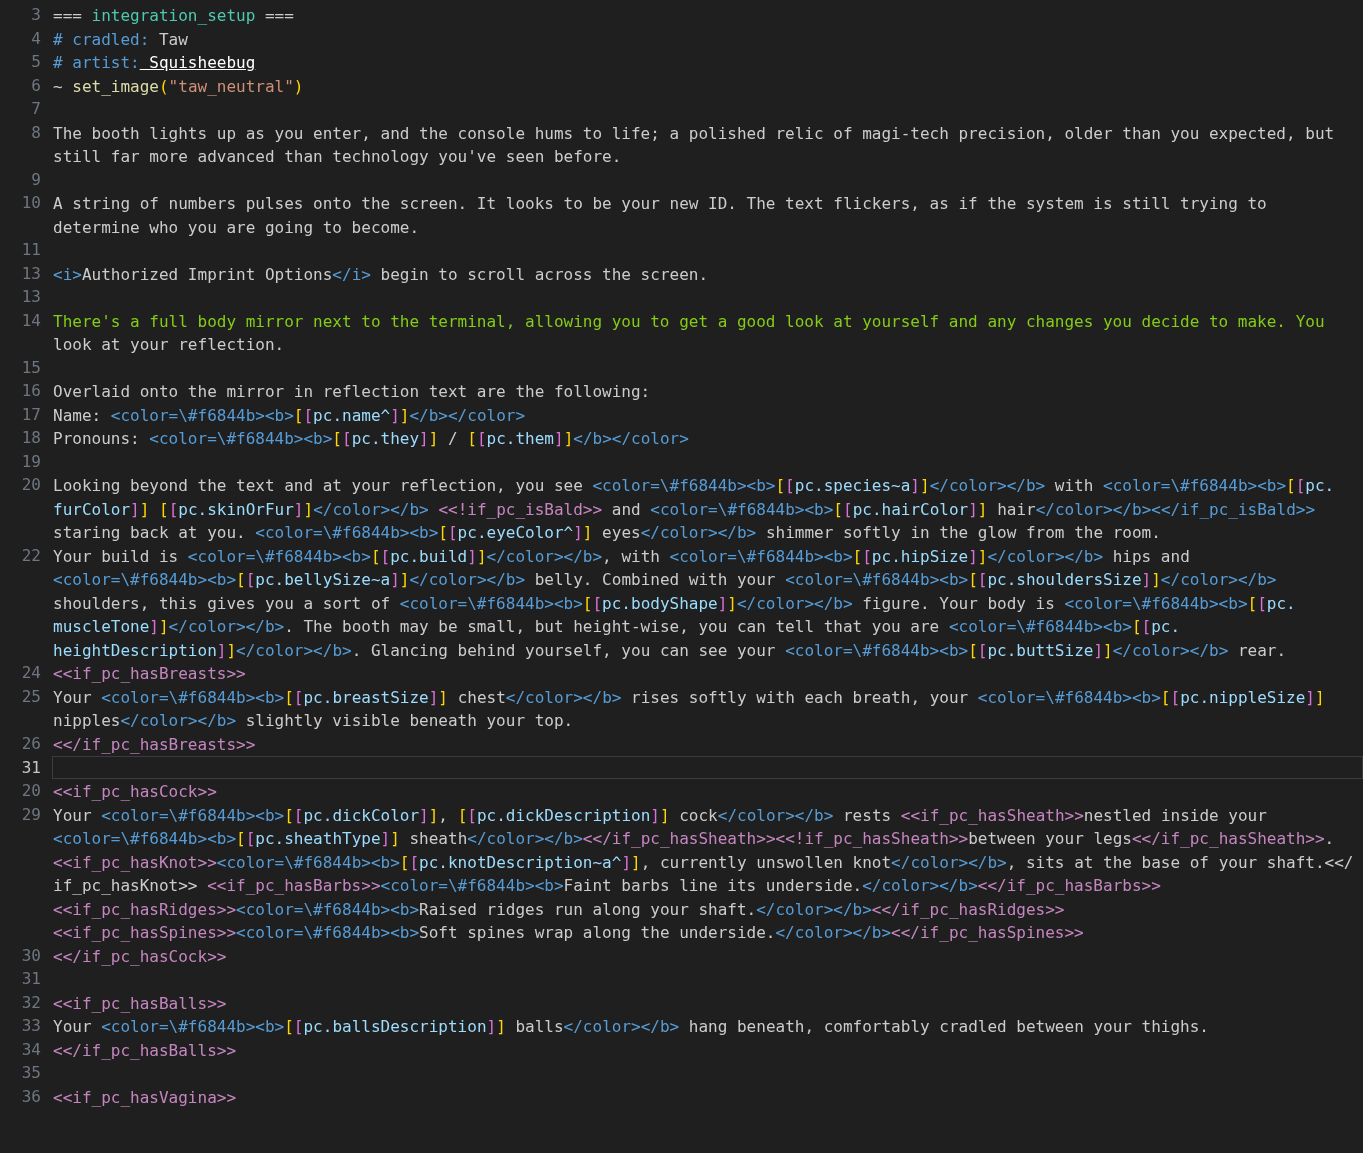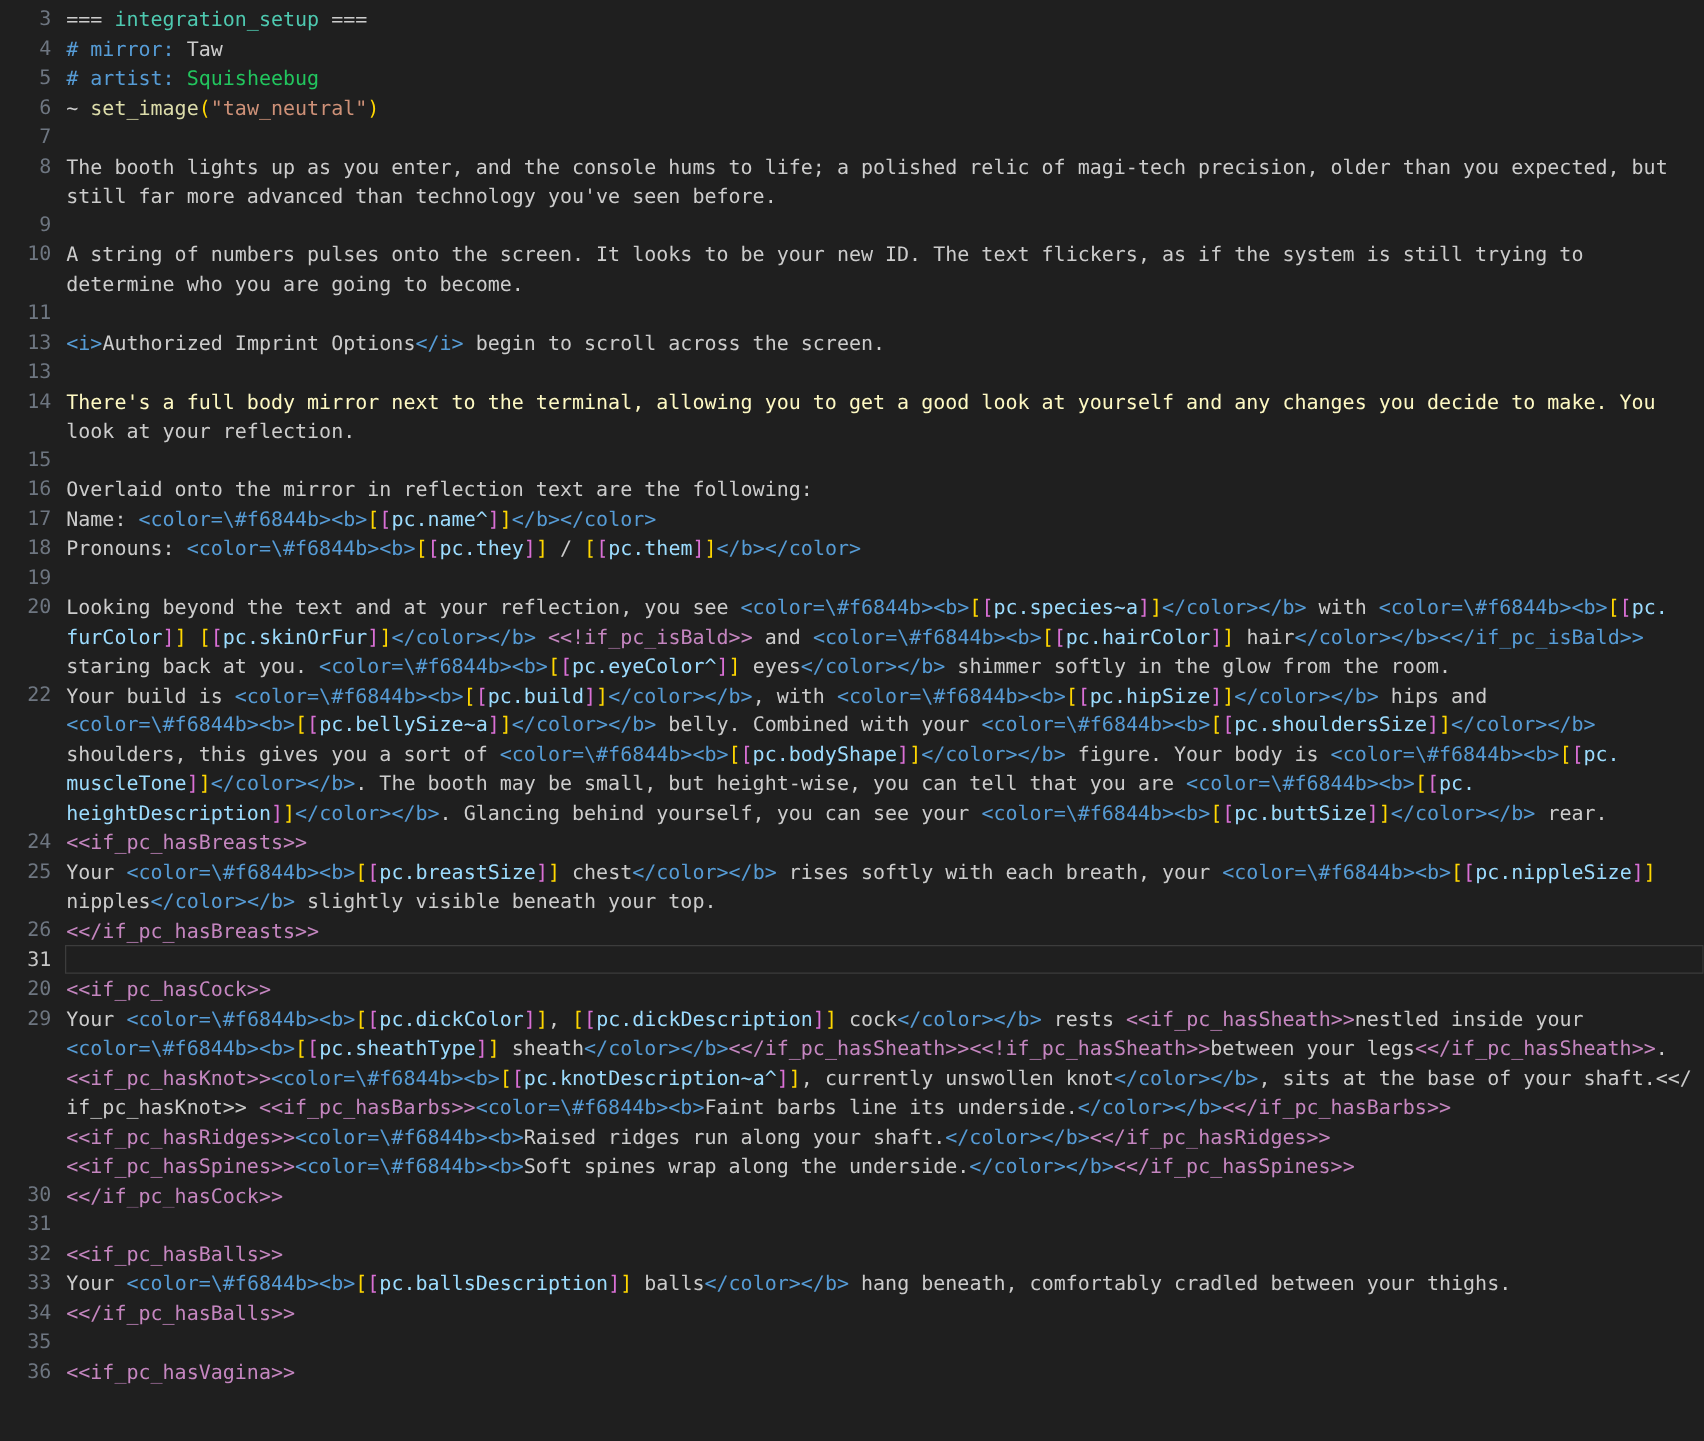--- a/index.html
+++ b/index.html
@@ -28,33 +28,33 @@
   }
   .row.current .code{border:1px solid #3c3c3c;}
   .row.current .gutter{color:#c6c6c6;}
 </style>
 </head>
 <body>
 
 <div class="editor">
   <div>
       <div class="row"><div class="gutter">3</div><div class="code"><span style="color: rgb(204, 204, 204);">=== </span><span style="color: rgb(78, 201, 176);">integration_setup</span><span style="color: rgb(204, 204, 204);"> ===</span></div></div>
-      <div class="row"><div class="gutter">4</div><div class="code"><span style="color: rgb(86, 156, 214);"># mirror:</span><span style="color: rgb(204, 204, 204);"> Taw</span></div></div>
-      <div class="row"><div class="gutter">5</div><div class="code"><span style="color: rgb(86, 156, 214);"># artist:</span><span style="color: #22c55e;"> Squisheebug</span></div></div>
+      <div class="row"><div class="gutter">4</div><div class="code"><span style="color: rgb(86, 156, 214);"># cradled:</span><span style="color: rgb(204, 204, 204);"> Taw</span></div></div>
+      <div class="row"><div class="gutter">5</div><div class="code"><span style="color: rgb(86, 156, 214);"># artist:</span><span style="color: #ffffff; text-decoration: underline;"> Squisheebug</span></div></div>
       <div class="row"><div class="gutter">6</div><div class="code"><span style="color: rgb(204, 204, 204);">~ </span><span style="color: rgb(220, 220, 170);">set_image</span><span style="color: rgb(255, 215, 0);">(</span><span style="color: rgb(206, 145, 120);">"taw_neutral"</span><span style="color: rgb(255, 215, 0);">)</span></div></div>
       <div class="row"><div class="gutter">7</div><div class="code"></div></div>
       <div class="row"><div class="gutter">8</div><div class="code"><span style="color: rgb(204, 204, 204);">The booth lights up as you enter, and the console hums to life; a polished relic of magi-tech precision, older than you expected, but</span></div></div>
       <div class="row"><div class="gutter"></div><div class="code"><span style="color: rgb(204, 204, 204);">still far more advanced than technology you've seen before.</span></div></div>
       <div class="row"><div class="gutter">9</div><div class="code"></div></div>
       <div class="row"><div class="gutter">10</div><div class="code"><span style="color: rgb(204, 204, 204);">A string of numbers pulses onto the screen. It looks to be your new ID. The text flickers, as if the system is still trying to</span></div></div>
       <div class="row"><div class="gutter"></div><div class="code"><span style="color: rgb(204, 204, 204);">determine who you are going to become.</span></div></div>
       <div class="row"><div class="gutter">11</div><div class="code"></div></div>
       <div class="row"><div class="gutter">13</div><div class="code"><span style="color: rgb(86, 156, 214);">&lt;i&gt;</span><span style="color: rgb(204, 204, 204);">Authorized Imprint Options</span><span style="color: rgb(86, 156, 214);">&lt;/i&gt;</span><span style="color: rgb(204, 204, 204);"> begin to scroll across the screen.</span></div></div>
       <div class="row"><div class="gutter">13</div><div class="code"></div></div>
-      <div class="row"><div class="gutter">14</div><div class="code"><span style="color: #fef9c3;">There's a full body mirror next to the terminal, allowing you to get a good look at yourself and any changes you decide to make. You</span></div></div>
+      <div class="row"><div class="gutter">14</div><div class="code"><span style="color: #84cc16;">There's a full body mirror next to the terminal, allowing you to get a good look at yourself and any changes you decide to make. You</span></div></div>
       <div class="row"><div class="gutter"></div><div class="code"><span style="color: rgb(204, 204, 204);">look at your reflection.</span></div></div>
       <div class="row"><div class="gutter">15</div><div class="code"></div></div>
       <div class="row"><div class="gutter">16</div><div class="code"><span style="color: rgb(204, 204, 204);">Overlaid onto the mirror in reflection text are the following:</span></div></div>
       <div class="row"><div class="gutter">17</div><div class="code"><span style="color: rgb(204, 204, 204);">Name: </span><span style="color: rgb(86, 156, 214);">&lt;color=\#f6844b&gt;</span><span style="color: rgb(86, 156, 214);">&lt;b&gt;</span><span style="color: rgb(255, 215, 0);">[</span><span style="color: rgb(218, 112, 214);">[</span><span style="color: rgb(156, 220, 254);">pc.name^</span><span style="color: rgb(218, 112, 214);">]</span><span style="color: rgb(255, 215, 0);">]</span><span style="color: rgb(86, 156, 214);">&lt;/b&gt;&lt;/color&gt;</span></div></div>
       <div class="row"><div class="gutter">18</div><div class="code"><span style="color: rgb(204, 204, 204);">Pronouns: </span><span style="color: rgb(86, 156, 214);">&lt;color=\#f6844b&gt;</span><span style="color: rgb(86, 156, 214);">&lt;b&gt;</span><span style="color: rgb(255, 215, 0);">[</span><span style="color: rgb(218, 112, 214);">[</span><span style="color: rgb(156, 220, 254);">pc.they</span><span style="color: rgb(218, 112, 214);">]</span><span style="color: rgb(255, 215, 0);">]</span><span style="color: rgb(204, 204, 204);"> / </span><span style="color: rgb(255, 215, 0);">[</span><span style="color: rgb(218, 112, 214);">[</span><span style="color: rgb(156, 220, 254);">pc.them</span><span style="color: rgb(218, 112, 214);">]</span><span style="color: rgb(255, 215, 0);">]</span><span style="color: rgb(86, 156, 214);">&lt;/b&gt;&lt;/color&gt;</span></div></div>
       <div class="row"><div class="gutter">19</div><div class="code"></div></div>
       <div class="row"><div class="gutter">20</div><div class="code"><span style="color: rgb(204, 204, 204);">Looking beyond the text and at your reflection, you see </span><span style="color: rgb(86, 156, 214);">&lt;color=\#f6844b&gt;</span><span style="color: rgb(86, 156, 214);">&lt;b&gt;</span><span style="color: rgb(255, 215, 0);">[</span><span style="color: rgb(218, 112, 214);">[</span><span style="color: rgb(156, 220, 254);">pc.species~a</span><span style="color: rgb(218, 112, 214);">]</span><span style="color: rgb(255, 215, 0);">]</span><span style="color: rgb(86, 156, 214);">&lt;/color&gt;&lt;/b&gt;</span><span style="color: rgb(204, 204, 204);"> with </span><span style="color: rgb(86, 156, 214);">&lt;color=\#f6844b&gt;</span><span style="color: rgb(86, 156, 214);">&lt;b&gt;</span><span style="color: rgb(255, 215, 0);">[</span><span style="color: rgb(218, 112, 214);">[</span><span style="color: rgb(156, 220, 254);">pc.</span></div></div>
       <div class="row"><div class="gutter"></div><div class="code"><span style="color: rgb(156, 220, 254);">furColor</span><span style="color: rgb(218, 112, 214);">]</span><span style="color: rgb(255, 215, 0);">]</span><span style="color: rgb(204, 204, 204);"> </span><span style="color: rgb(255, 215, 0);">[</span><span style="color: rgb(218, 112, 214);">[</span><span style="color: rgb(156, 220, 254);">pc.skinOrFur</span><span style="color: rgb(218, 112, 214);">]</span><span style="color: rgb(255, 215, 0);">]</span><span style="color: rgb(86, 156, 214);">&lt;/color&gt;&lt;/b&gt;</span><span style="color: rgb(204, 204, 204);"> </span><span style="color: rgb(197, 134, 192);">&lt;&lt;!if_pc_isBald&gt;&gt;</span><span style="color: rgb(204, 204, 204);"> and </span><span style="color: rgb(86, 156, 214);">&lt;color=\#f6844b&gt;</span><span style="color: rgb(86, 156, 214);">&lt;b&gt;</span><span style="color: rgb(255, 215, 0);">[</span><span style="color: rgb(218, 112, 214);">[</span><span style="color: rgb(156, 220, 254);">pc.hairColor</span><span style="color: rgb(218, 112, 214);">]</span><span style="color: rgb(255, 215, 0);">]</span><span style="color: rgb(204, 204, 204);"> hair</span><span style="color: rgb(86, 156, 214);">&lt;/color&gt;&lt;/b&gt;</span><span style="color: rgb(86, 156, 214);">&lt;&lt;/if_pc_isBald&gt;&gt;</span></div></div>
       <div class="row"><div class="gutter"></div><div class="code"><span style="color: rgb(204, 204, 204);">staring back at you. </span><span style="color: rgb(86, 156, 214);">&lt;color=\#f6844b&gt;</span><span style="color: rgb(86, 156, 214);">&lt;b&gt;</span><span style="color: rgb(255, 215, 0);">[</span><span style="color: rgb(218, 112, 214);">[</span><span style="color: rgb(156, 220, 254);">pc.eyeColor^</span><span style="color: rgb(218, 112, 214);">]</span><span style="color: rgb(255, 215, 0);">]</span><span style="color: rgb(204, 204, 204);"> eyes</span><span style="color: rgb(86, 156, 214);">&lt;/color&gt;&lt;/b&gt;</span><span style="color: rgb(204, 204, 204);"> shimmer softly in the glow from the room.</span></div></div>
       <div class="row"><div class="gutter">22</div><div class="code"><span style="color: rgb(204, 204, 204);">Your build is </span><span style="color: rgb(86, 156, 214);">&lt;color=\#f6844b&gt;</span><span style="color: rgb(86, 156, 214);">&lt;b&gt;</span><span style="color: rgb(255, 215, 0);">[</span><span style="color: rgb(218, 112, 214);">[</span><span style="color: rgb(156, 220, 254);">pc.build</span><span style="color: rgb(218, 112, 214);">]</span><span style="color: rgb(255, 215, 0);">]</span><span style="color: rgb(86, 156, 214);">&lt;/color&gt;&lt;/b&gt;</span><span style="color: rgb(204, 204, 204);">, with </span><span style="color: rgb(86, 156, 214);">&lt;color=\#f6844b&gt;</span><span style="color: rgb(86, 156, 214);">&lt;b&gt;</span><span style="color: rgb(255, 215, 0);">[</span><span style="color: rgb(218, 112, 214);">[</span><span style="color: rgb(156, 220, 254);">pc.hipSize</span><span style="color: rgb(218, 112, 214);">]</span><span style="color: rgb(255, 215, 0);">]</span><span style="color: rgb(86, 156, 214);">&lt;/color&gt;&lt;/b&gt;</span><span style="color: rgb(204, 204, 204);"> hips and</span></div></div>

